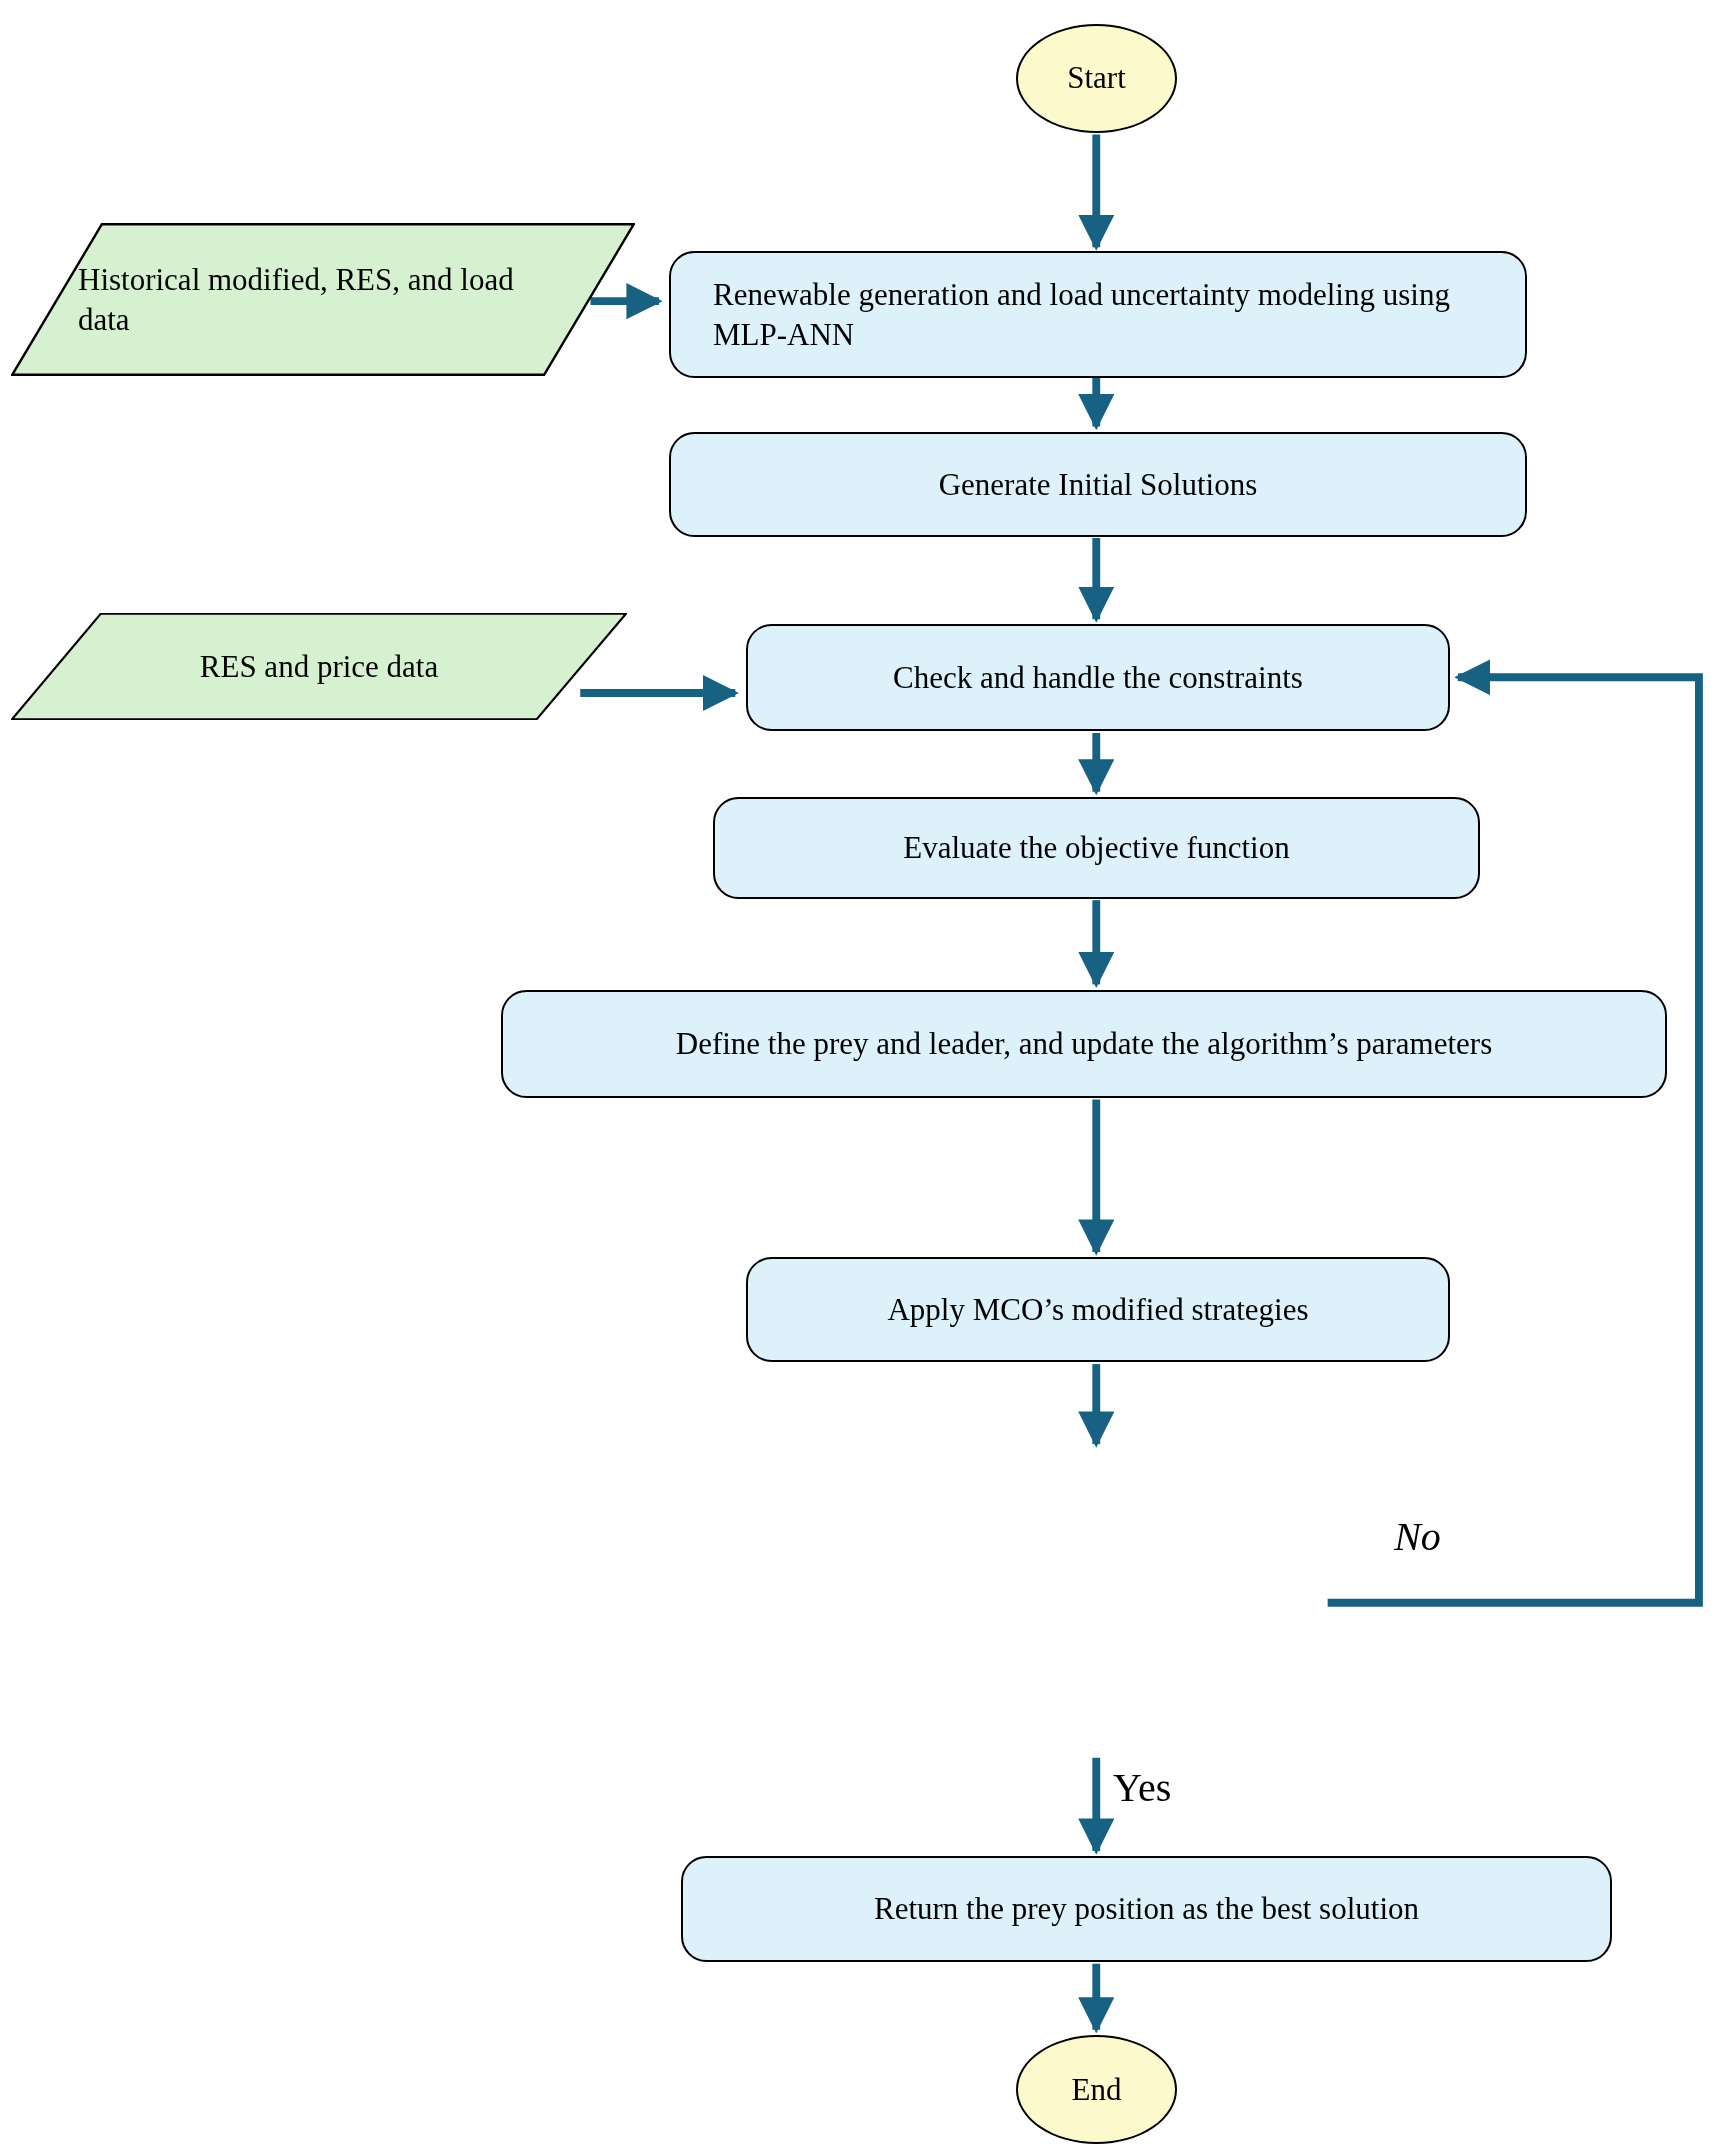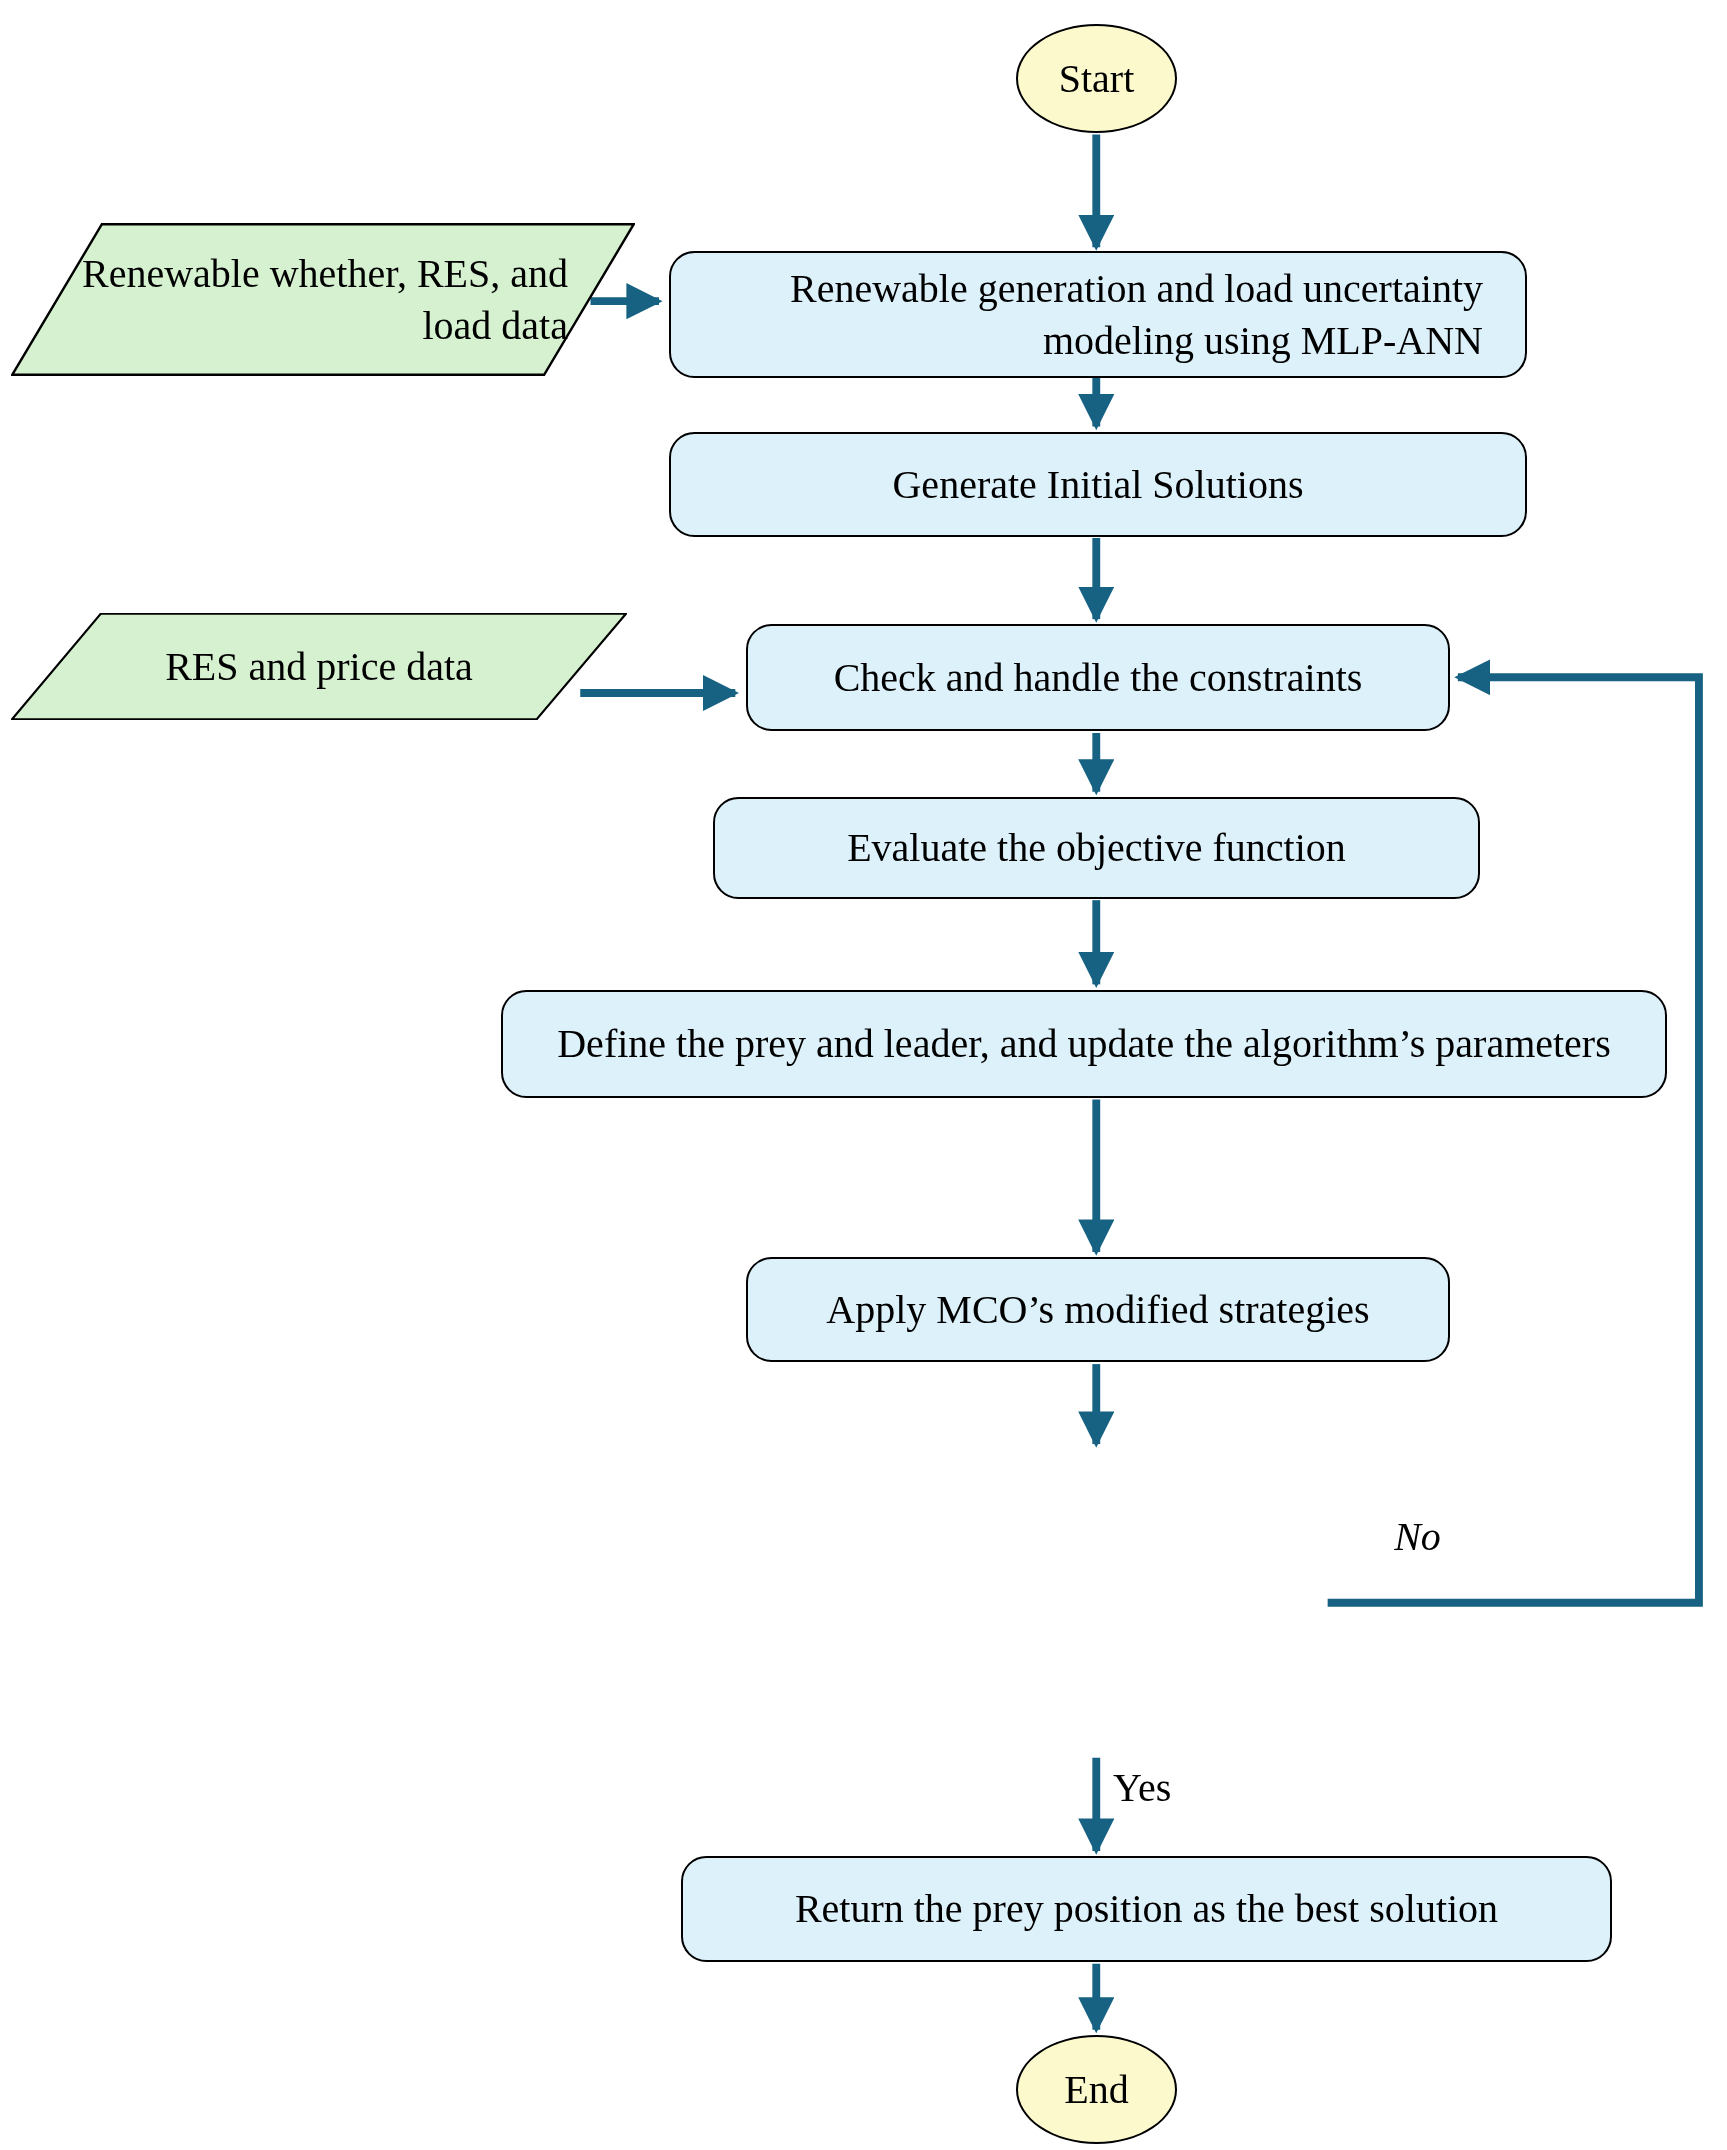--- a/index.html
+++ b/index.html
@@ -17,22 +17,22 @@
     position:relative;
     width:1728px;height:2151px;
     background:var(--background);
     font-family:"Liberation Serif","DejaVu Serif",serif;
     color:var(--text);
   }
   .node{position:absolute;box-sizing:border-box;}
   .label{
     position:absolute;inset:0;
     display:flex;align-items:center;justify-content:center;
-    text-align:right;
-    font-size:40px;line-height:1.28;
+    text-align:left;
+    font-size:31px;line-height:1.28;
     color:var(--text);
   }
   .process{
     background:var(--process-fill);
     border:2.4px solid var(--shape-border);
     border-radius:25.4px;
   }
   .terminator{
     background:var(--terminator-fill);
     border:2.4px solid var(--shape-border);
@@ -77,21 +77,21 @@
   </svg>
 
   <div class="node terminator" style="left:1016px;top:23.6px;width:161px;height:109px;">
     <div class="label">Start</div>
   </div>
 
   <div class="node" style="left:11px;top:223px;width:624px;height:153px;">
     <svg class="shape-svg" viewBox="0 0 1030 253" preserveAspectRatio="none">
       <polygon points="150,2 1028,2 880,251 2,251" style="fill:var(--data-fill);stroke:var(--shape-border);stroke-width:4;"></polygon>
     </svg>
-    <div class="label" style="padding:0 67px;">Renewable whether, RES, and load data</div>
+    <div class="label" style="padding:0 67px;">Historical modified, RES, and load data</div>
   </div>
 
   <div class="node process" style="left:669px;top:251px;width:858px;height:127px;">
     <div class="label" style="padding:0 42px;">Renewable generation and load uncertainty modeling using MLP-ANN</div>
   </div>
 
   <div class="node process" style="left:669px;top:432px;width:858px;height:105px;">
     <div class="label">Generate Initial Solutions</div>
   </div>
 

